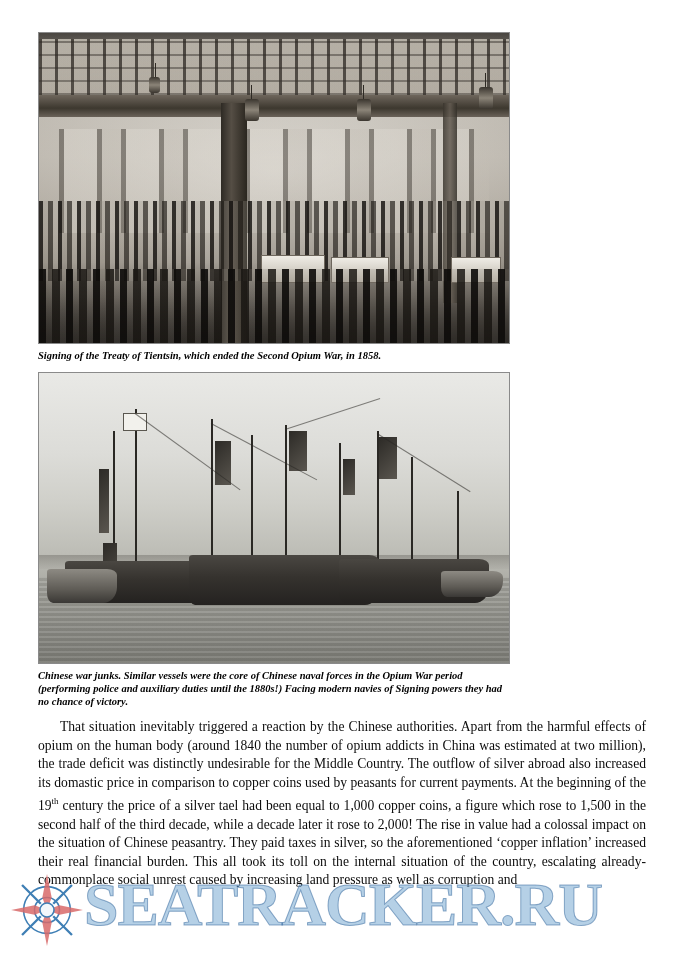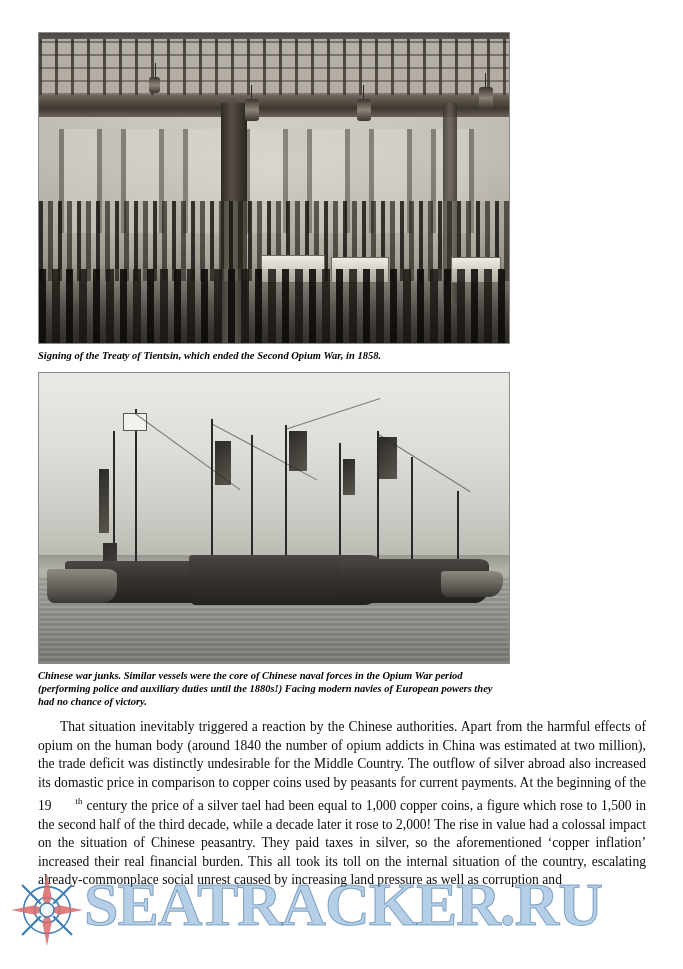--- a/index.html
+++ b/index.html
@@ -215,21 +215,21 @@
   .body-text {
     width: 608px;
     font-family: "Liberation Serif", serif;
     font-size: 13.6px;
     line-height: 18.6px;
     text-align: justify;
     margin-top: 10px;
     color: #0b0b0b;
   }
   .body-text p { margin: 0; text-indent: 22px; }
-  sup { font-size: 9px; vertical-align: super; margin-left: 24px; }
+  sup { font-size: 9px; vertical-align: super; }
 
   
   .watermark {
     position: absolute;
     left: 0;
     bottom: 4px;
     width: 683px;
     height: 110px;
     pointer-events: none;
   }
@@ -314,21 +314,21 @@
         <div class="rigging" style="left:338px; top:60px; width:110px; transform:rotate(32deg);"></div>
         <div class="rigging" style="left:246px; top:56px; width:100px; transform:rotate(-18deg);"></div>
 
         <div class="hull" style="left:26px; top:188px; width:170px; height:42px;"></div>
         <div class="hull" style="left:150px; top:182px; width:190px; height:50px;"></div>
         <div class="hull" style="left:300px; top:186px; width:150px; height:44px;"></div>
         <div class="hull light" style="left:8px; top:196px; width:70px; height:34px;"></div>
         <div class="hull light" style="left:402px; top:198px; width:62px; height:26px;"></div>
       </div>
     </div>
-    <figcaption class="caption">Chinese war junks. Similar vessels were the core of Chinese naval forces in the Opium War period (performing police and auxiliary duties until the 1880s!) Facing modern navies of European powers they had no chance of victory.</figcaption>
+    <figcaption class="caption">Chinese war junks. Similar vessels were the core of Chinese naval forces in the Opium War period (performing police and auxiliary duties until the 1880s!) Facing modern navies of Signing powers they had no chance of victory.</figcaption>
   </figure>
 
   <div class="body-text">
     <p><span>That situation inevitably triggered a reaction by the Chinese authorities. Apart from the harmful effects of opium on the human body (around 1840 the number of opium addicts in China was estimated at two million), the trade deficit was distinctly undesirable for the Middle Country. The outflow of silver abroad also increased its domastic price in comparison to copper coins used by peasants for current payments. At the beginning of the 19</span><sup>th</sup><span> century the price of a silver tael had been equal to 1,000 copper coins, a figure which rose to 1,500 in the second half of the third decade, while a decade later it rose to 2,000! The rise in value had a colossal impact on the situation of Chinese peasantry. They paid taxes in silver, so the aforementioned ‘copper inflation’ increased their real financial burden. This all took its toll on the internal situation of the country, escalating already-commonplace social unrest caused by increasing land pressure as well as corruption and</span></p>
   </div>
 
   <div class="watermark">
     <svg class="wm-star" viewBox="0 0 100 100">
       <g fill="none" stroke="#3f7fb5" stroke-width="2">
         <circle cx="50" cy="50" r="30"></circle>

